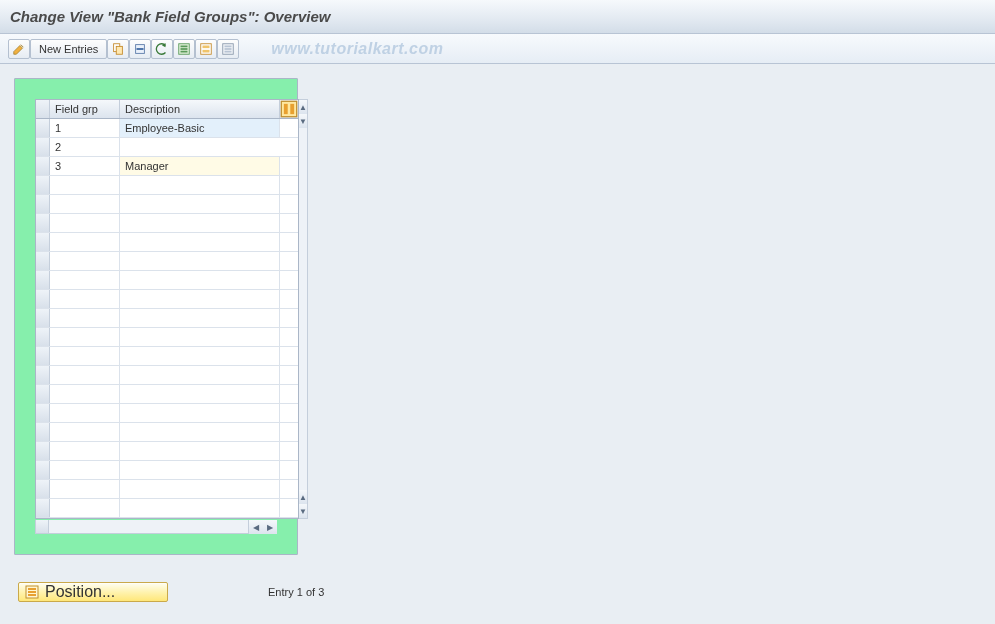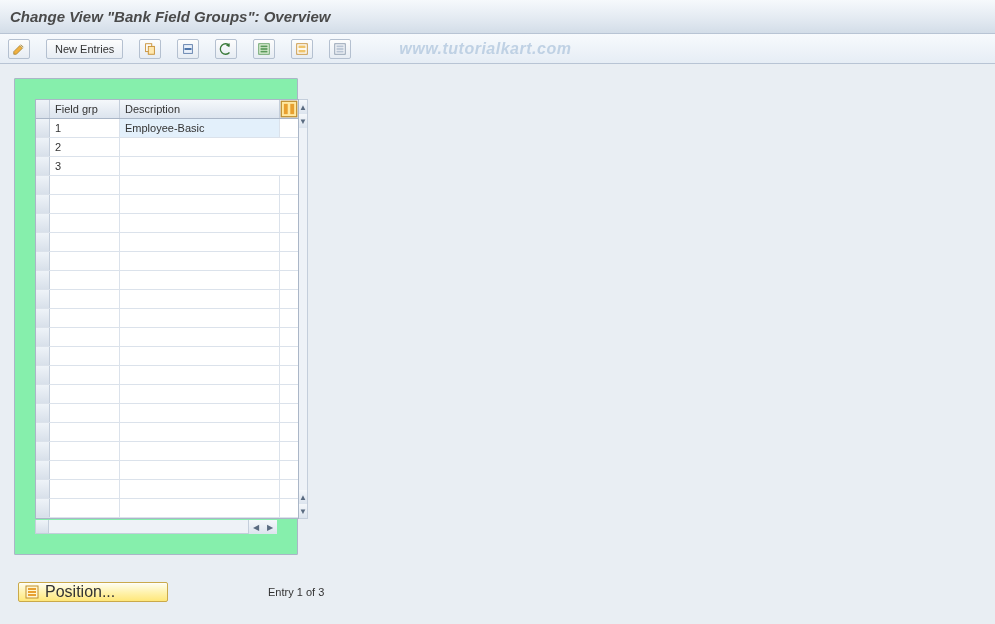--- a/index.html
+++ b/index.html
@@ -29,21 +29,21 @@
     color: #4a4a4a;
   }
   
   .toolbar {
     height: 30px;
     background: linear-gradient(to bottom, #f7fafd 0%, #e6edf5 100%);
     border-bottom: 1px solid #b8c4d4;
     display: flex;
     align-items: center;
     padding: 0 8px;
-    gap: 16px;
+    gap: 0;
   }
   .tb-btn {
     height: 20px;
     min-width: 22px;
     background: linear-gradient(to bottom, #fdfdfd, #e6ecf3);
     border: 1px solid #b4c0d0;
     border-radius: 2px;
     display: flex;
     align-items: center;
     justify-content: center;
@@ -275,20 +275,21 @@
               <div class="cell col-a">1</div>
               <div class="cell col-b cell-b">Employee-Basic</div>
             </div>
             <div class="grid-row data">
               <div class="sel"></div>
               <div class="cell col-a">2</div>
             </div>
             <div class="grid-row data">
               <div class="sel"></div>
               <div class="cell col-a">3</div>
+              <div class="cell col-b cell-b">Manager</div>
             </div>
             <div class="grid-row">
               <div class="sel"></div>
               <div class="cell col-a"></div>
               <div class="cell col-b"></div>
             </div>
             <div class="grid-row">
               <div class="sel"></div>
               <div class="cell col-a"></div>
               <div class="cell col-b"></div>

